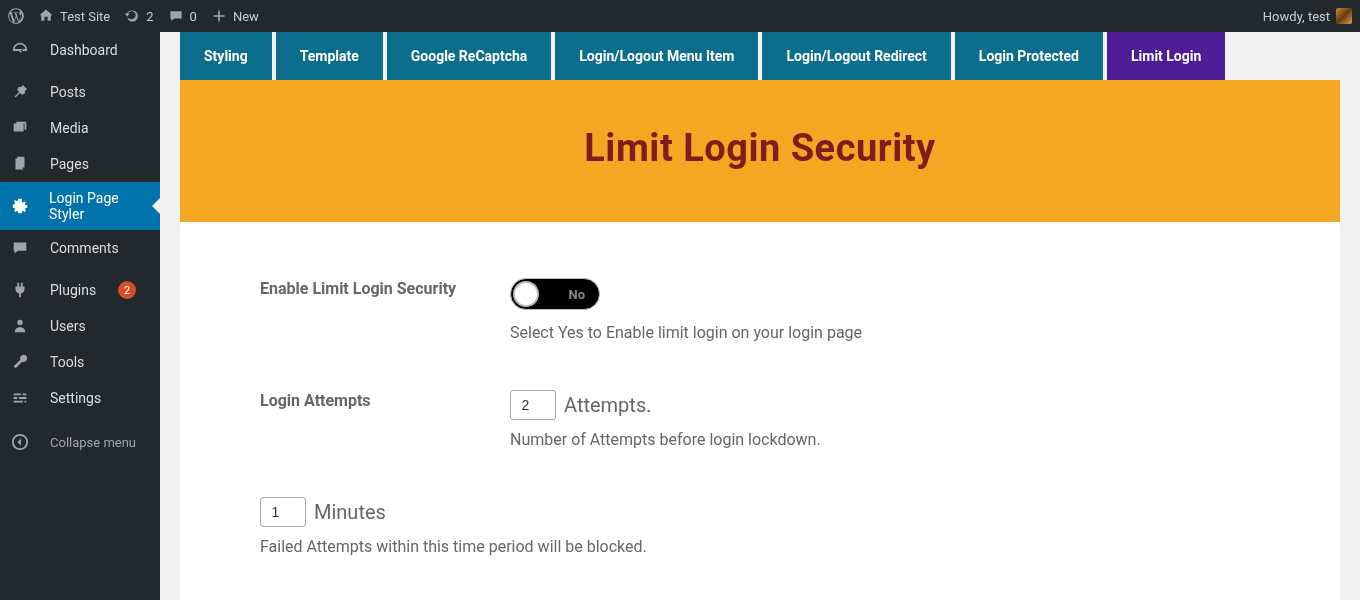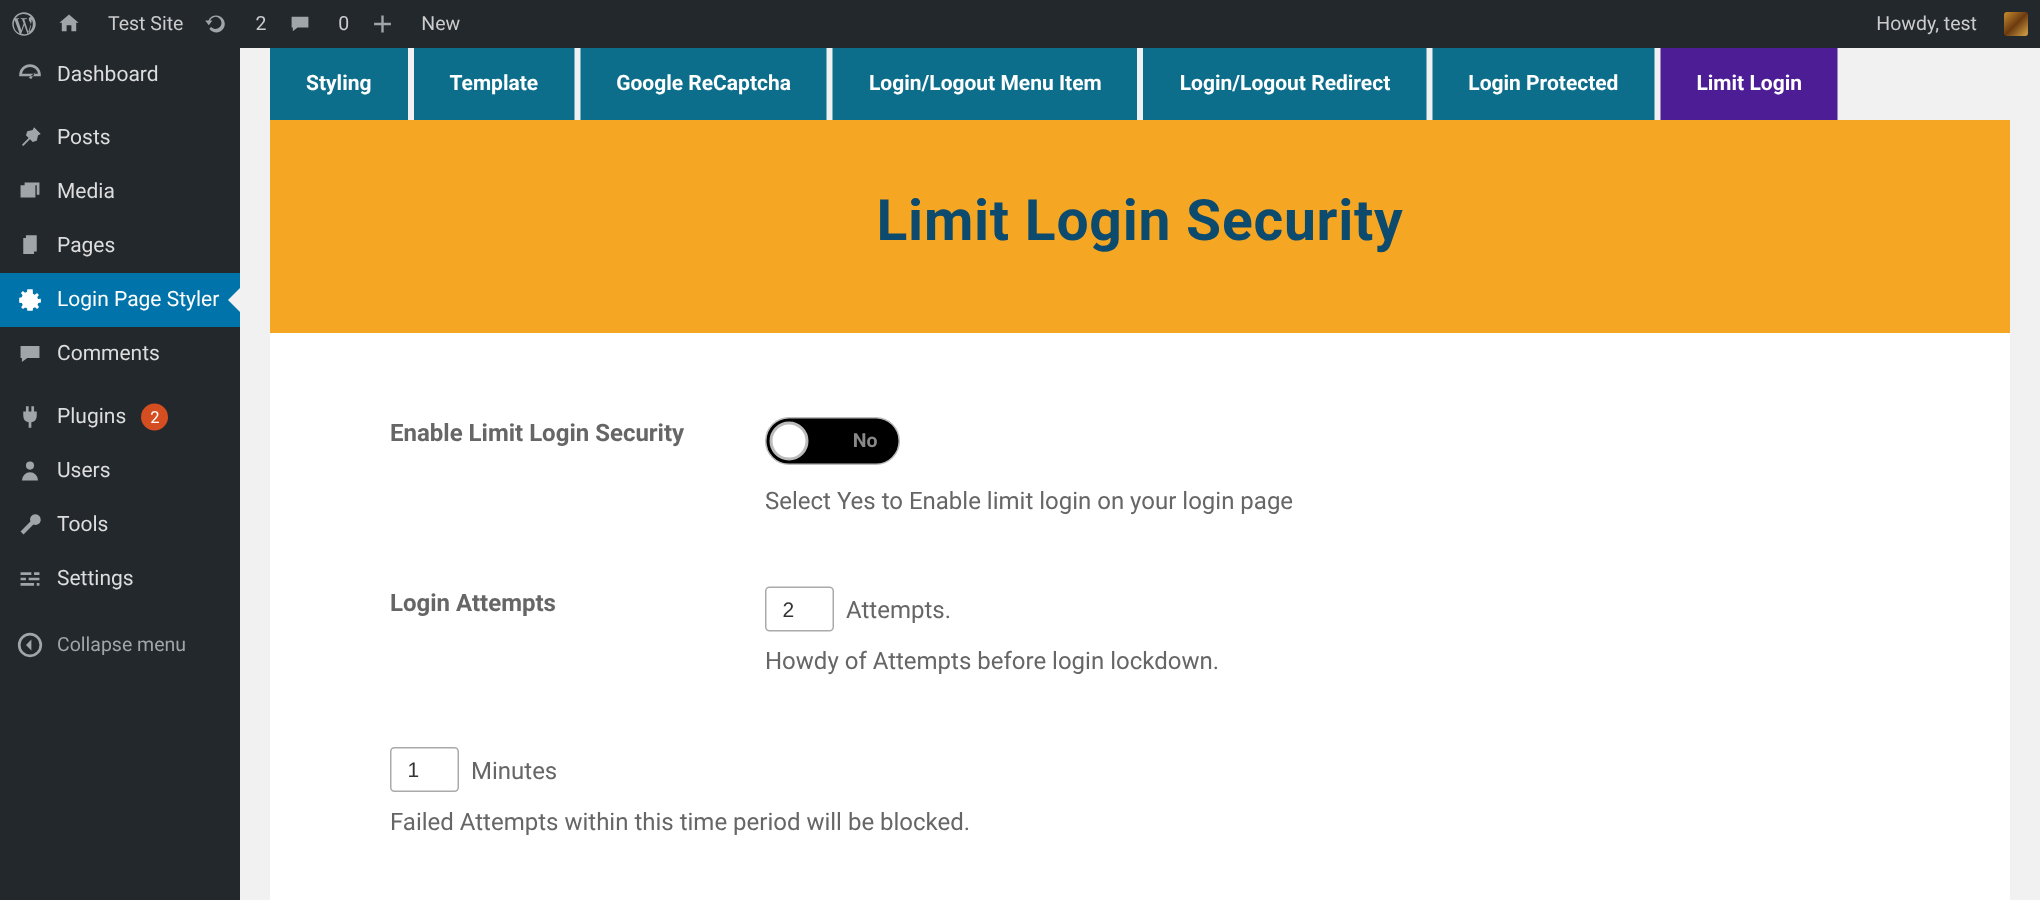--- a/index.html
+++ b/index.html
@@ -1,50 +1,50 @@
 <!DOCTYPE html>
 <html><head>
 <meta charset="utf-8">
 <style>
   html,body{margin:0;padding:0;font-family:-apple-system,BlinkMacSystemFont,"Segoe UI",Roboto,Helvetica,Arial,sans-serif;font-size:13px;color:#444;background:#f1f1f1}
   *{box-sizing:border-box}
   
   .adminbar{height:32px;background:#23282d;color:#ccc;display:flex;align-items:center;justify-content:space-between;padding:0 8px;font-size:13px}
   .adminbar .left,.adminbar .right{display:flex;align-items:center;gap:14px}
-  .adminbar .item{display:inline-flex;align-items:center;gap:18px;color:#ccc;cursor:pointer}
+  .adminbar .item{display:inline-flex;align-items:center;gap:6px;color:#ccc;cursor:pointer}
   .adminbar .ab-icon{display:inline-flex;width:16px;height:16px;color:#a0a5aa}
   .adminbar svg{width:16px;height:16px;display:block}
   .avatar{width:16px;height:16px;border-radius:2px;background:linear-gradient(135deg,#c98e2f 0%,#6b3a0f 50%,#d8a74a 100%)}
   
   .shell{display:flex;height:calc(100vh - 32px);min-height:568px}
   .sidebar{width:160px;background:#23282d;color:#ccc;flex:none;display:flex;flex-direction:column;font-size:14px}
-  .sb-item{display:flex;align-items:center;gap:8px;padding:8px 8px 8px 10px;cursor:pointer;position:relative;color:#ddd}
+  .sb-item{display:flex;align-items:center;gap:20px;padding:8px 8px 8px 10px;cursor:pointer;position:relative;color:#ddd}
   .sb-icon{width:20px;height:20px;display:inline-flex;align-items:center;justify-content:center;color:#a0a5aa}
   .sb-icon svg{width:18px;height:18px}
   .sb-item.current{background:#0073aa;color:#fff}
   .sb-item.current .sb-icon{color:#fff}
   .sb-item.current::after{content:"";position:absolute;right:-0px;top:50%;transform:translateY(-50%);width:0;height:0;border-top:8px solid transparent;border-bottom:8px solid transparent;border-right:8px solid #f1f1f1}
   .sb-sep{height:6px}
   .sb-tiny{font-size:13px;color:#a0a5aa}
   .badge{display:inline-flex;min-width:18px;height:18px;border-radius:9px;background:#d54e21;color:#fff;font-size:11px;align-items:center;justify-content:center;margin-left:2px;padding:0 5px}
   #collapse{margin-top:2px}
   
   .main{flex:1;overflow:auto;background:#f1f1f1;position:relative;padding-right:20px}
   .tabs{display:flex;gap:4px;margin:0 0 0 20px}
   .tab{background:#0d6e8c;color:#fff;font-weight:700;font-size:14px;height:48px;display:flex;align-items:center;justify-content:center;padding:0 24px;cursor:pointer;white-space:nowrap}
   .tab.active{background:#4c1d95}
-  .hero{background:#f5a623;color:#0c4a6e;text-align:center;padding:46px 4px 52px;margin:0 0 0 20px}
+  .hero{background:#f5a623;color:#7f1d1d;text-align:center;padding:46px 4px 52px;margin:0 0 0 20px}
   .hero h1{margin:0;font-size:38px;font-weight:700;letter-spacing:.5px}
   .panel{background:#fff;margin:0 0 0 20px;padding:56px 80px 40px}
   .row{display:flex;align-items:flex-start;margin-bottom:48px}
   .row .lbl{flex:0 0 250px;font-size:16px;font-weight:700;color:#666;line-height:1.35}
   .row .val{flex:1}
   .val .line{display:flex;align-items:center;gap:8px}
   .val input[type="number"],.val .nbox{width:46px;height:30px;border:1px solid #aaa;border-radius:3px;text-align:center;font-size:14px;color:#333}
-  .unit{font-size:16px;color:#666}
+  .unit{font-size:20px;color:#666}
   .desc{margin-top:10px;font-size:16px;color:#666}
   
   .toggle{position:relative;width:90px;height:32px;border-radius:16px;background:#000000;border:1px solid #bbb;display:inline-flex;align-items:center;cursor:pointer}
   .toggle .knob{position:absolute;left:2px;top:2px;width:26px;height:26px;border-radius:50%;background:#fff;border:2px solid #bbb}
   .toggle .tlabel{position:absolute;right:14px;font-size:13px;font-weight:700;color:#888}
   
   .main::-webkit-scrollbar{width:16px}
   .main::-webkit-scrollbar-track{background:#f1f1f1}
   .main::-webkit-scrollbar-thumb{background:#c1c1c1}
 </style>
@@ -228,21 +228,21 @@
         </div>
       </div>
 
       <div class="row">
         <div class="lbl">Login Attempts</div>
         <div class="val">
           <div class="line">
             <input type="number" class="nbox" value="2" style="">
             <span class="unit">Attempts.</span>
           </div>
-          <div class="desc">Howdy of Attempts before login lockdown.</div>
+          <div class="desc">Number of Attempts before login lockdown.</div>
         </div>
       </div>
 
       <div class="row">
         <div class="val">
           <div class="line">
             <input type="number" class="nbox" value="1" style="">
             <span class="unit">Minutes</span>
           </div>
           <div class="desc">Failed Attempts within this time period will be blocked.</div>

